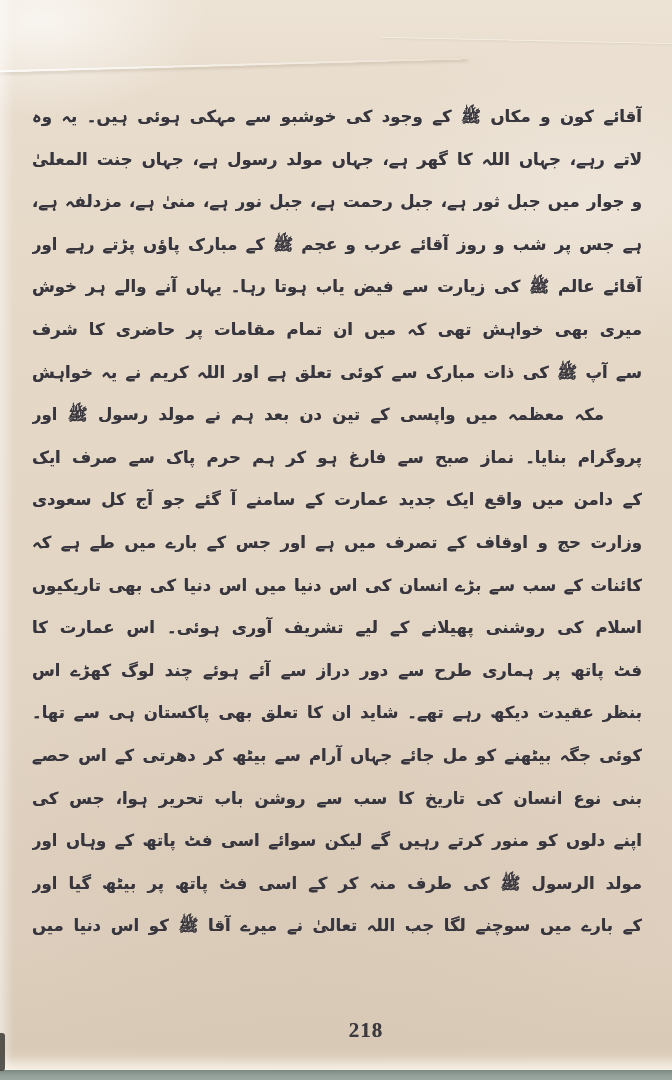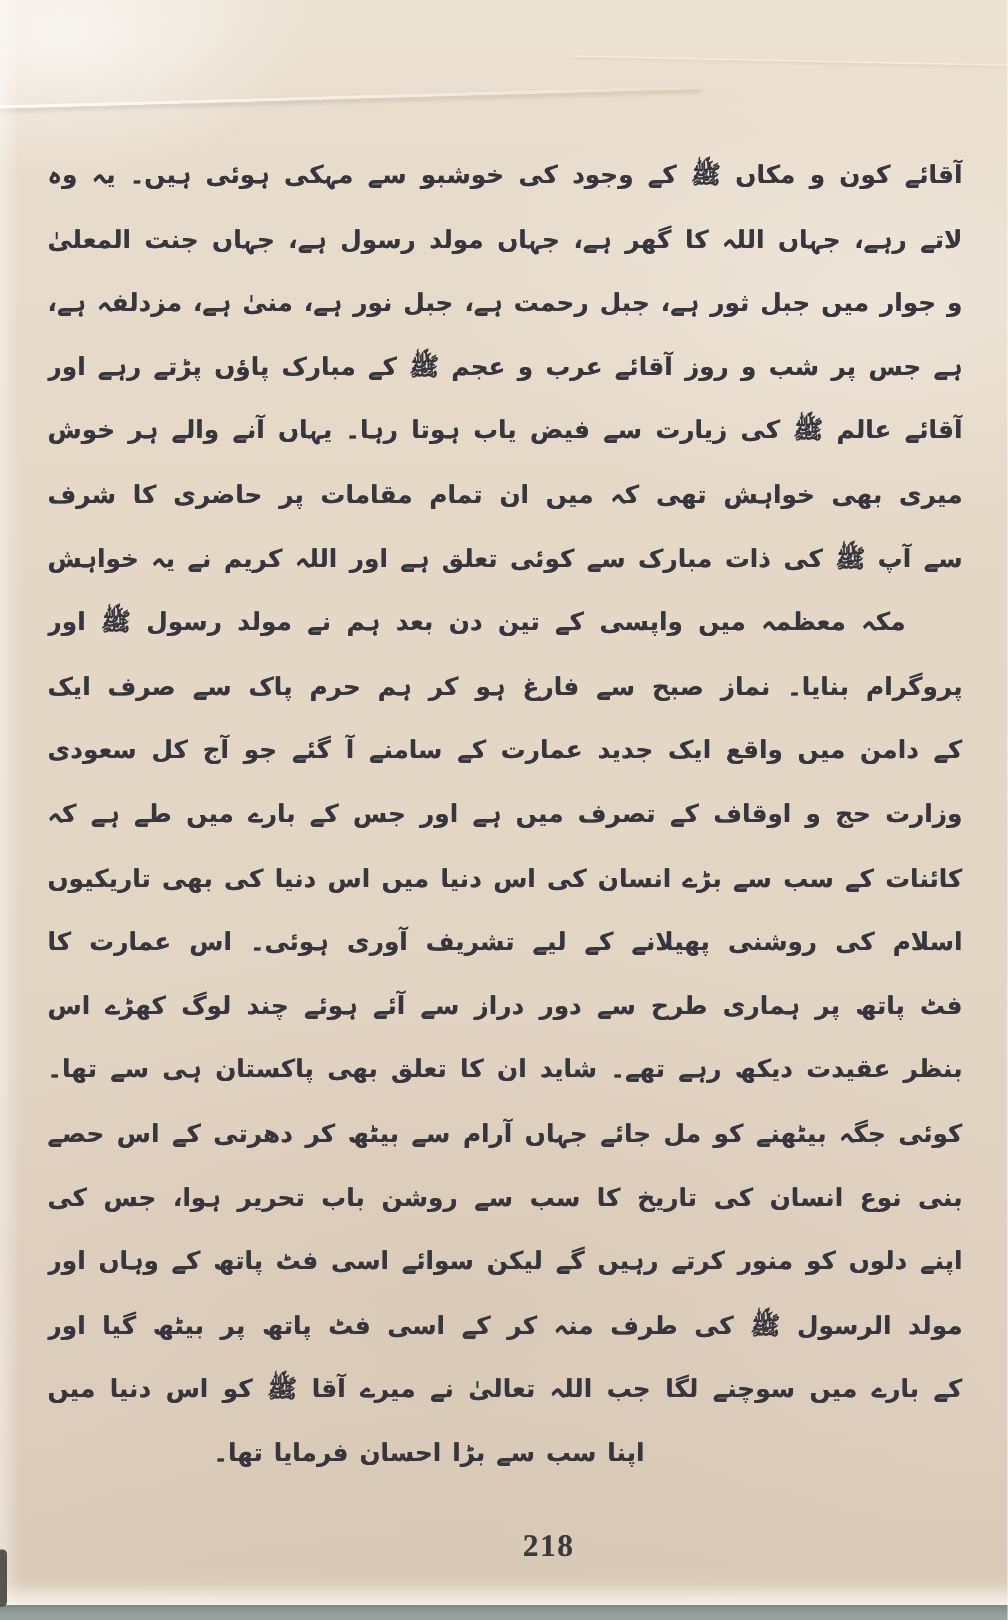--- a/index.html
+++ b/index.html
@@ -113,21 +113,20 @@
     <div class="line">وزارت حج و اوقاف کے تصرف میں ہے اور جس کے بارے میں طے ہے کہ یہی وہ جگہ ہے جہاں</div>
     <div class="line">کائنات کے سب سے بڑے انسان کی اس دنیا میں اس دنیا کی بھی تاریکیوں کو ختم کر کے یہاں</div>
     <div class="line">اسلام کی روشنی پھیلانے کے لیے تشریف آوری ہوئی۔ اس عمارت کا دروازہ مقفل تھا۔ سامنے کے</div>
     <div class="line">فٹ پاتھ پر ہماری طرح سے دور دراز سے آئے ہوئے چند لوگ کھڑے اس دروازے کو</div>
     <div class="line">بنظر عقیدت دیکھ رہے تھے۔ شاید ان کا تعلق بھی پاکستان ہی سے تھا۔ میں نے ادھر ادھر دیکھا کہ</div>
     <div class="line">کوئی جگہ بیٹھنے کو مل جائے جہاں آرام سے بیٹھ کر دھرتی کے اس حصے کو جی بھر کر دیکھا جا سکے جہاں</div>
     <div class="line">بنی نوع انسان کی تاریخ کا سب سے روشن باب تحریر ہوا، جس کی روشنی سے اہل ایمان تا قیامت</div>
     <div class="line">اپنے دلوں کو منور کرتے رہیں گے لیکن سوائے اسی فٹ پاتھ کے وہاں اور کوئی جگہ نہ تھی۔ میں</div>
     <div class="line">مولد الرسول ﷺ کی طرف منہ کر کے اسی فٹ پاتھ پر بیٹھ گیا اور انسانی تاریخ کے ان عظیم لمحات</div>
     <div class="line">کے بارے میں سوچنے لگا جب اللہ تعالیٰ نے میرے آقا ﷺ کو اس دنیا میں بھیج کر اپنے بندوں پر</div>
-    <div class="line p-short">اپنا سب سے بڑا احسان فرمایا تھا۔</div>
   </div>
 
   <div class="page-number">218</div>
 
   <div class="scan-band-bottom"></div>
   <div class="scan-edge-bottom"></div>
   <div class="corner-mark"></div>
 
 </div>
 

